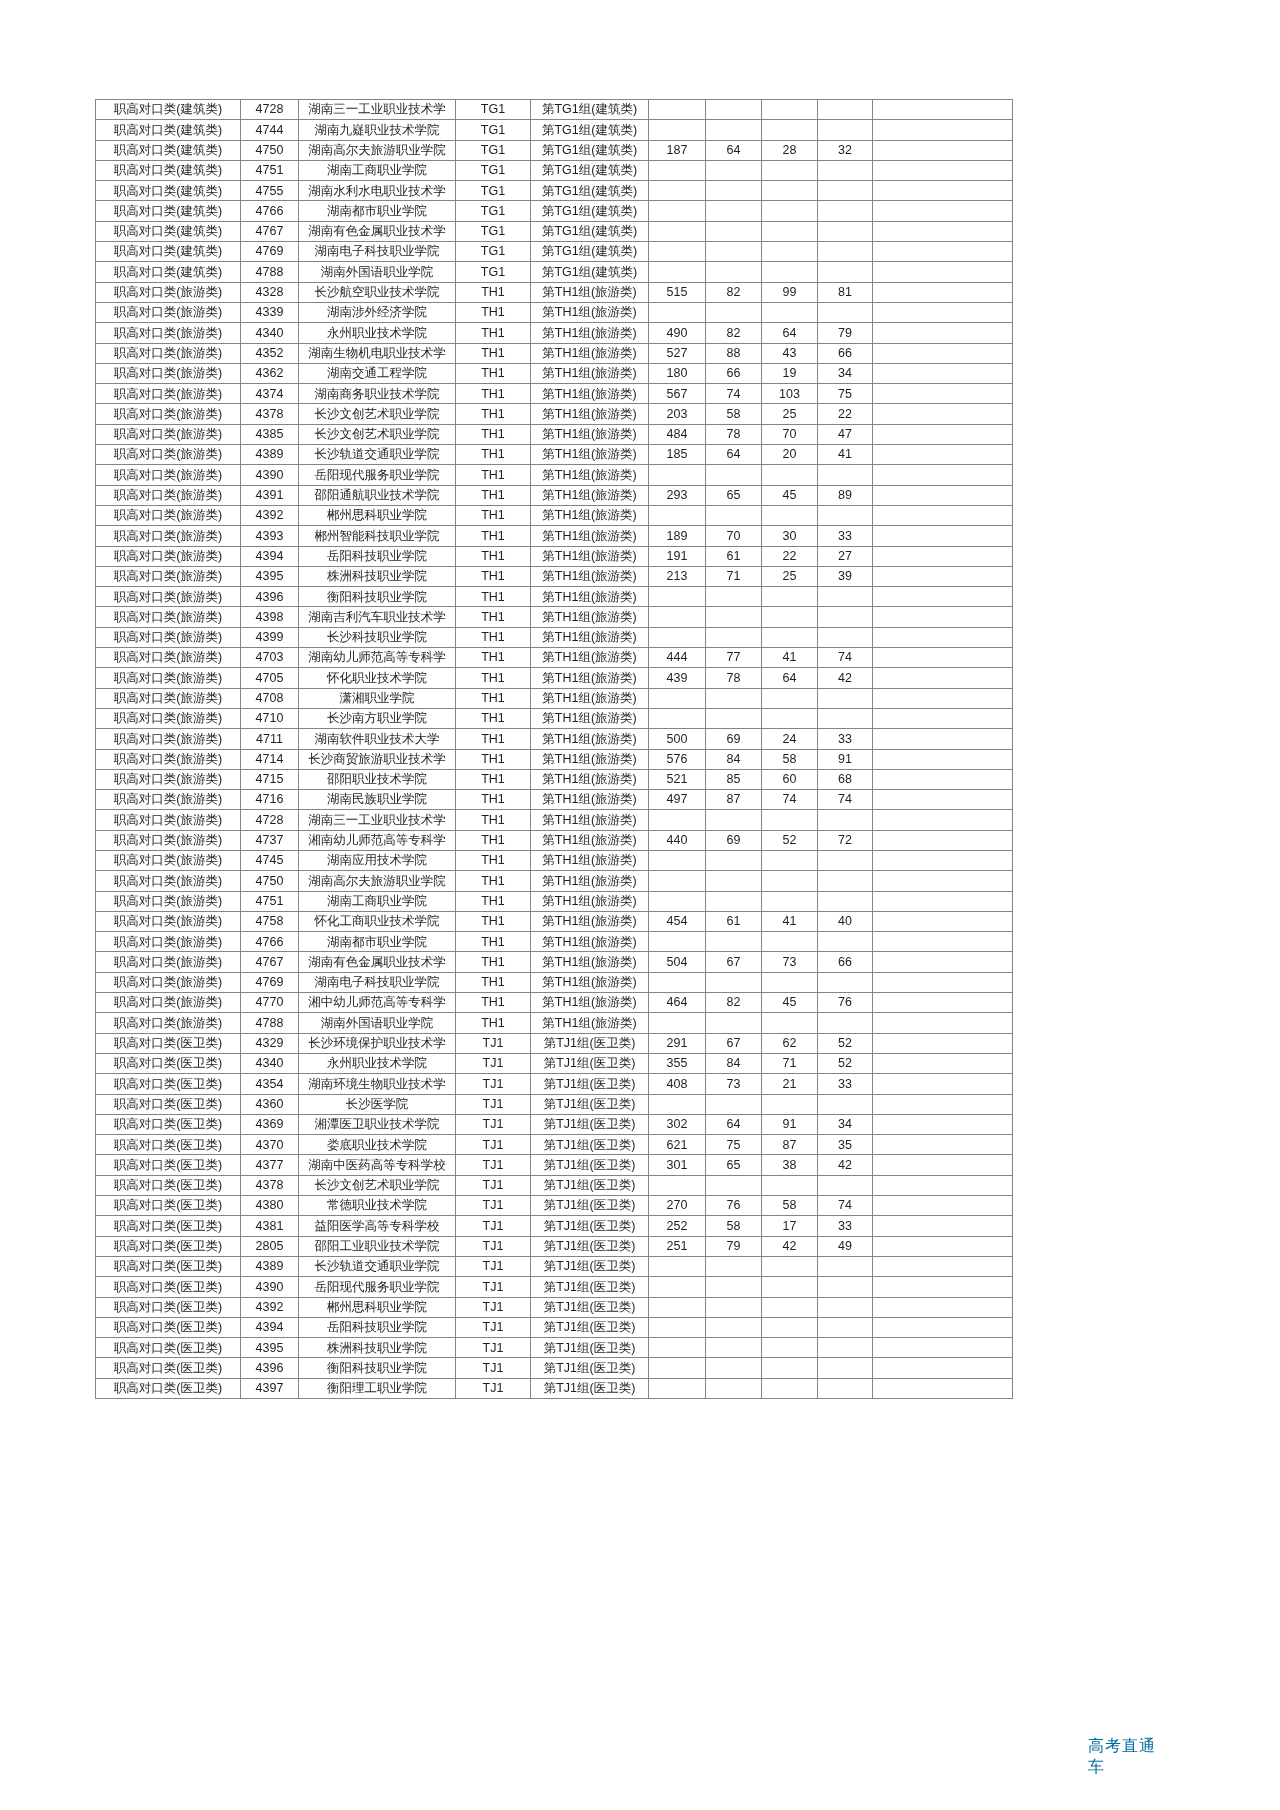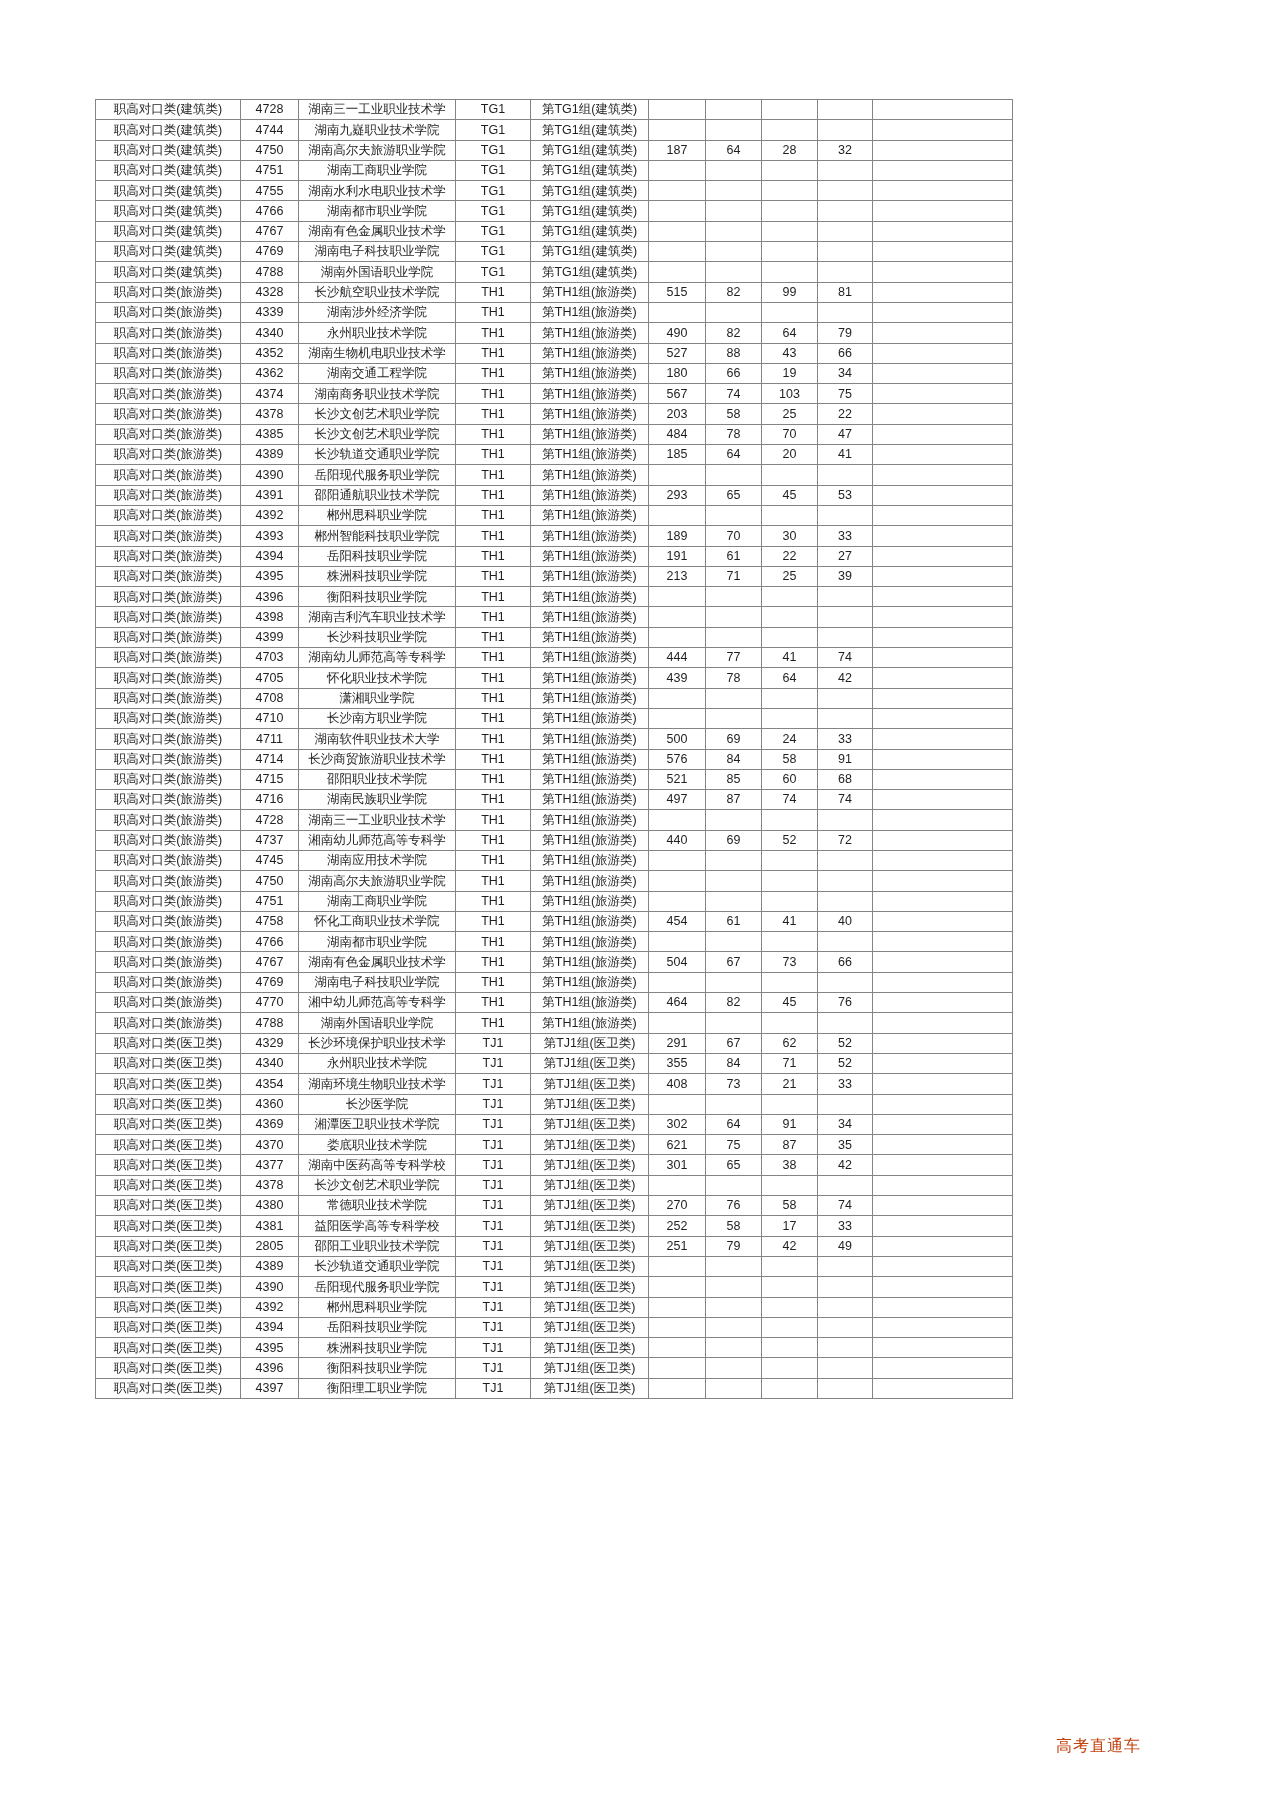--- a/index.html
+++ b/index.html
@@ -29,23 +29,23 @@
     line-height: 1;
     color: #1f1f1f;
     text-align: center;
     vertical-align: middle;
     white-space: nowrap;
     overflow: hidden;
     padding: 0 1px;
   }
   .watermark {
     position: absolute;
-    left: 1056px; top: 1736px;
+    left: 1088px; top: 1736px;
     font-size: 16px;
-    color: #c2410c;
+    color: #0369a1;
     letter-spacing: 1px;
     font-family: Liberation Serif, serif;
   }
 </style>
 </head>
 <body>
 
 <div class="page">
 
   <table class="score-table">
@@ -292,21 +292,21 @@
         </tr>
         <tr>
           <td>职高对口类(旅游类)</td>
           <td>4391</td>
           <td>邵阳通航职业技术学院</td>
           <td>TH1</td>
           <td>第TH1组(旅游类)</td>
           <td>293</td>
           <td>65</td>
           <td>45</td>
-          <td>53</td>
+          <td>89</td>
           <td></td>
         </tr>
         <tr>
           <td>职高对口类(旅游类)</td>
           <td>4392</td>
           <td>郴州思科职业学院</td>
           <td>TH1</td>
           <td>第TH1组(旅游类)</td>
           <td></td>
           <td></td>

